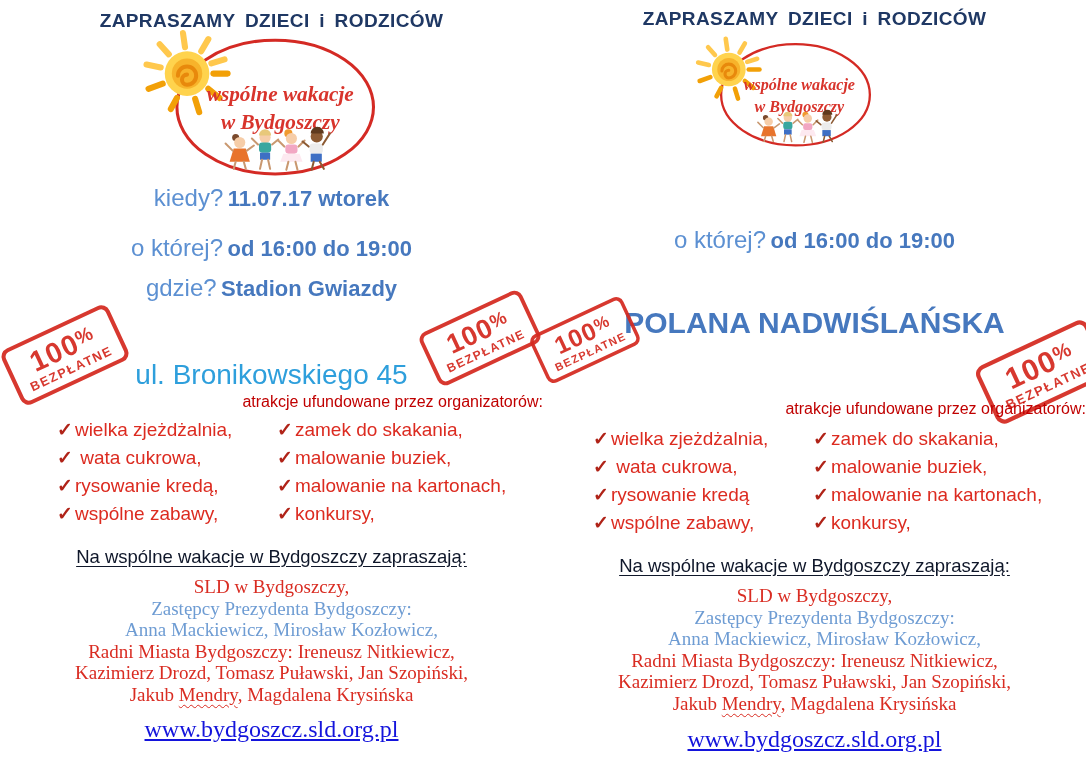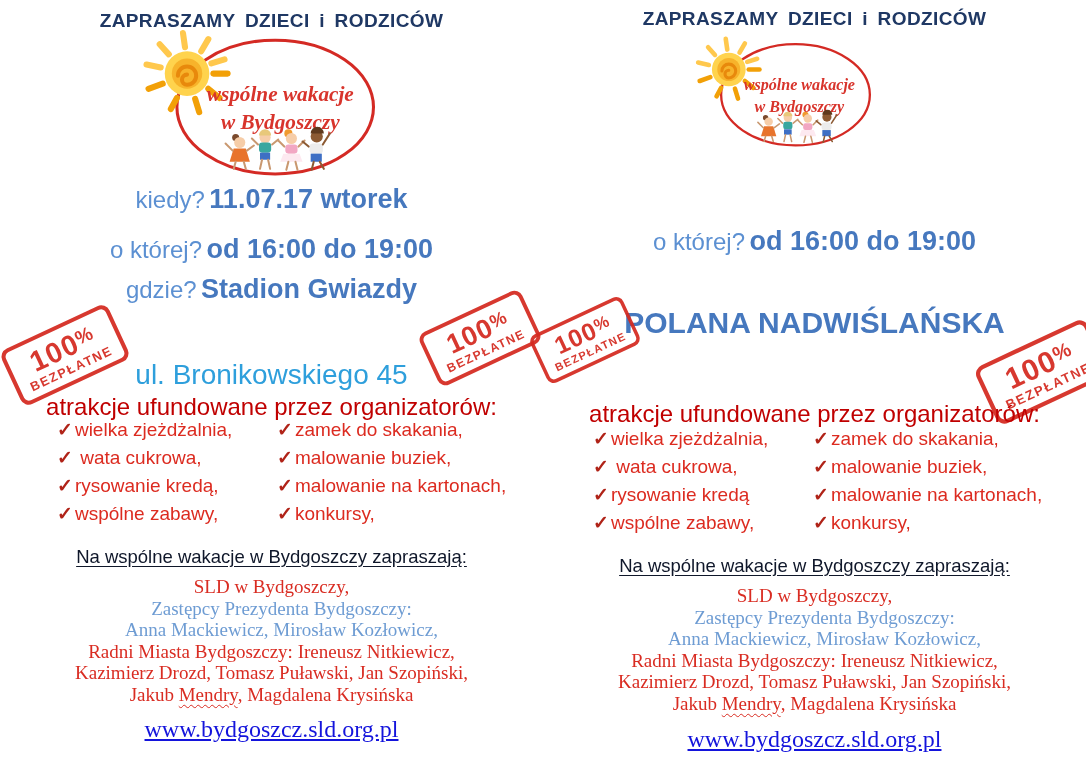--- a/index.html
+++ b/index.html
@@ -4,24 +4,24 @@
 <style>
   html,body{margin:0;padding:0;background:#ffffff;}
   .page{position:relative;width:1086px;height:768px;background:#fff;overflow:hidden;
         font-family:"Liberation Sans",sans-serif;}
   .flyer{position:absolute;top:0;width:543px;height:768px;}
   .flyer-left{left:0;}
   .flyer-right{left:543px;}
   .line{position:absolute;left:0;right:0;text-align:center;white-space:nowrap;}
   .header{font-weight:bold;font-size:19px;color:#1F3864;letter-spacing:.4px;word-spacing:4px;}
   .q-label{color:#5C90D2;font-size:24px;}
-  .q-value{color:#4678BE;font-size:27px;font-weight:bold;}
+  .q-value{color:#4678BE;font-size:22px;font-weight:bold;}
   .address-light{color:#2E9FDC;font-size:28px;margin-top:46px;}
   .address-bold{color:#4678BE;font-size:30px;font-weight:bold;}
-  .attr-heading{color:#C00000;font-size:24px;}
+  .attr-heading{color:#C00000;font-size:16px;text-align:right;}
   .attr-col{position:absolute;color:#DC2B20;font-size:19px;line-height:28px;text-align:left;white-space:nowrap;}
   .attr-item .check{color:#B02318;margin-right:2px;font-weight:bold;}
   .invite{color:#0f172a;font-size:18.5px;text-decoration:underline;text-underline-offset:3px;}
   .orgs{position:absolute;left:0;right:0;text-align:center;
         font-family:"Liberation Serif",serif;font-size:19px;line-height:21.5px;white-space:nowrap;}
   .org-red{color:#D92C22;}
   .org-blue{color:#6E9CD3;margin-left:20px;}
   .wavy{text-decoration:underline wavy #D92C22;text-decoration-thickness:1px;text-underline-offset:3px;}
   .www a, .www{font-family:"Liberation Serif",serif;font-size:24px;color:#1414DC;
         text-decoration:underline;text-underline-offset:2px;}

